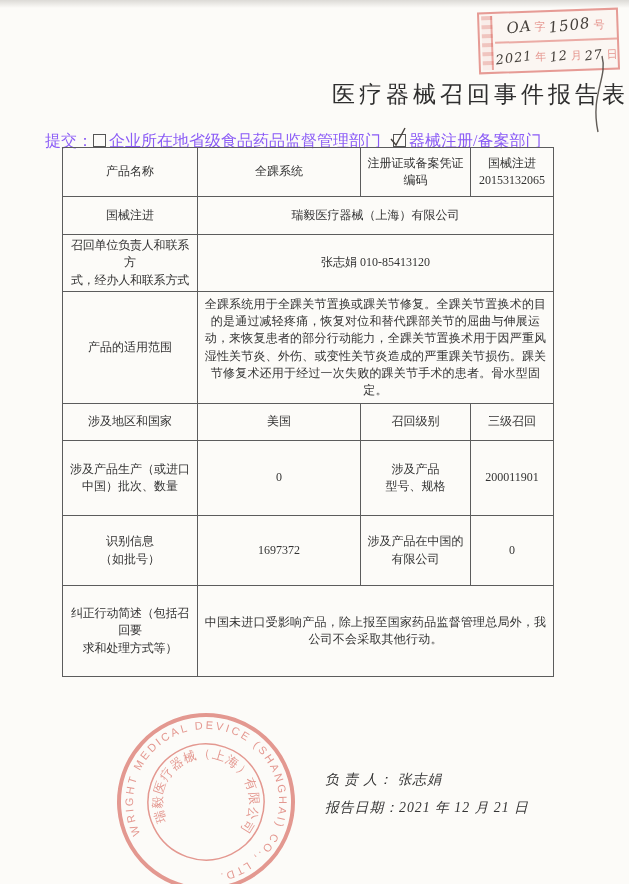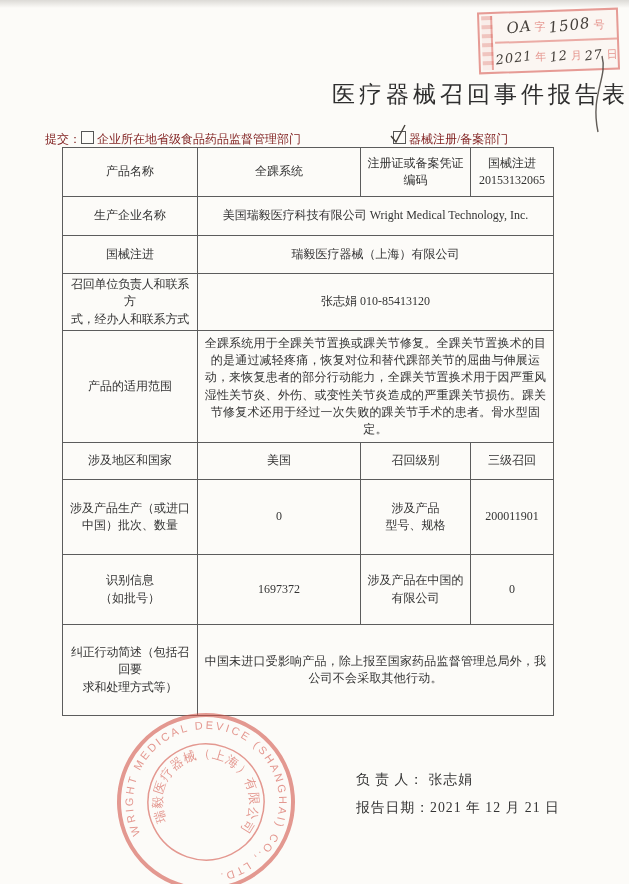--- a/index.html
+++ b/index.html
@@ -31,21 +31,21 @@
     font-size:15px;display:inline-block;transform:rotate(-5deg);letter-spacing:1px;
   }
   .receipt-row.second .hand{font-size:13px;}
   .rp{color:rgba(214,80,72,.6);font-size:11px;font-family:"Liberation Serif",serif;}
   .tail-svg{position:absolute;left:578px;top:52px;}
   
   .doc-title{
     position:absolute;top:79px;left:0;width:100%;text-align:right;
     font-size:23px;letter-spacing:4px;font-weight:500;color:#2e2e2e;
   }
-  .submit-line{position:absolute;top:131px;left:45px;width:560px;font-size:12px;color:#7f1d1d;}
+  .submit-line{position:absolute;top:131px;left:45px;width:560px;font-size:16px;color:#8b5cf6;}
   .opt2{position:absolute;left:348px;top:0;}
   .cbox{
     display:inline-block;width:11px;height:11px;border:1px solid #555;
     vertical-align:-1px;margin-right:3px;position:relative;
   }
   .cbox .check-svg{position:absolute;left:-5px;top:-10px;}
   
   table.form{
     position:absolute;left:62px;top:147px;width:491px;
     border-collapse:collapse;table-layout:fixed;border-radius:28px;
@@ -60,21 +60,21 @@
     text-align:left;padding:6px 10px;font-size:12.8px;line-height:1.56;
     letter-spacing:.2px;vertical-align:middle;
   }
   td.s{font-size:11.4px;letter-spacing:-.2px;margin-left:42px;}
   td.xs{font-size:10.6px;letter-spacing:-.2px;}
   tr.rh1{height:49px;} tr.rh2{height:39px;} tr.rh3{height:38px;} tr.rh4{height:42px;}
   tr.rh5{height:112px;} tr.rh6{height:37px;} tr.rh7{height:75px;} tr.rh8{height:70px;}
   tr.rh9{height:75px;} tr.rh10{height:91px;margin-left:19px;}
   
   .footer-left{position:absolute;left:30px;top:766px;font-size:13.8px;line-height:2.0;letter-spacing:1px;color:#343434;}
-  .footer-right{position:absolute;left:356px;top:766px;font-size:13.8px;line-height:2.0;letter-spacing:1px;color:#343434;}
+  .footer-right{position:absolute;left:325px;top:766px;font-size:13.8px;line-height:2.0;letter-spacing:1px;color:#343434;font-style:italic;}
   
   .seal-svg{position:absolute;left:110px;top:706px;opacity:.6;transform:rotate(-26deg);}
 </style>
 </head>
 <body>
 
 <div id="page">
 
   <div class="receipt">
     <div class="receipt-side"></div>
@@ -121,24 +121,20 @@
       </colgroup>
     <tbody>
         <tr class="rh1">
       <td>产品名称</td>
       <td>全踝系统</td>
       <td>注册证或备案凭证
 编码</td>
       <td>国械注进
 20153132065</td>
     </tr>
-    <tr class="rh2">
-      <td>生产企业名称</td>
-      <td colspan="3">美国瑞毅医疗科技有限公司 Wright Medical Technology, Inc.</td>
-    </tr>
     <tr class="rh3">
       <td>国械注进</td>
       <td colspan="3">瑞毅医疗器械（上海）有限公司</td>
     </tr>
     <tr class="rh4">
       <td class="s">召回单位负责人和联系方
 式，经办人和联系方式</td>
       <td colspan="3">张志娟 010-85413120</td>
     </tr>
     <tr class="rh5">

